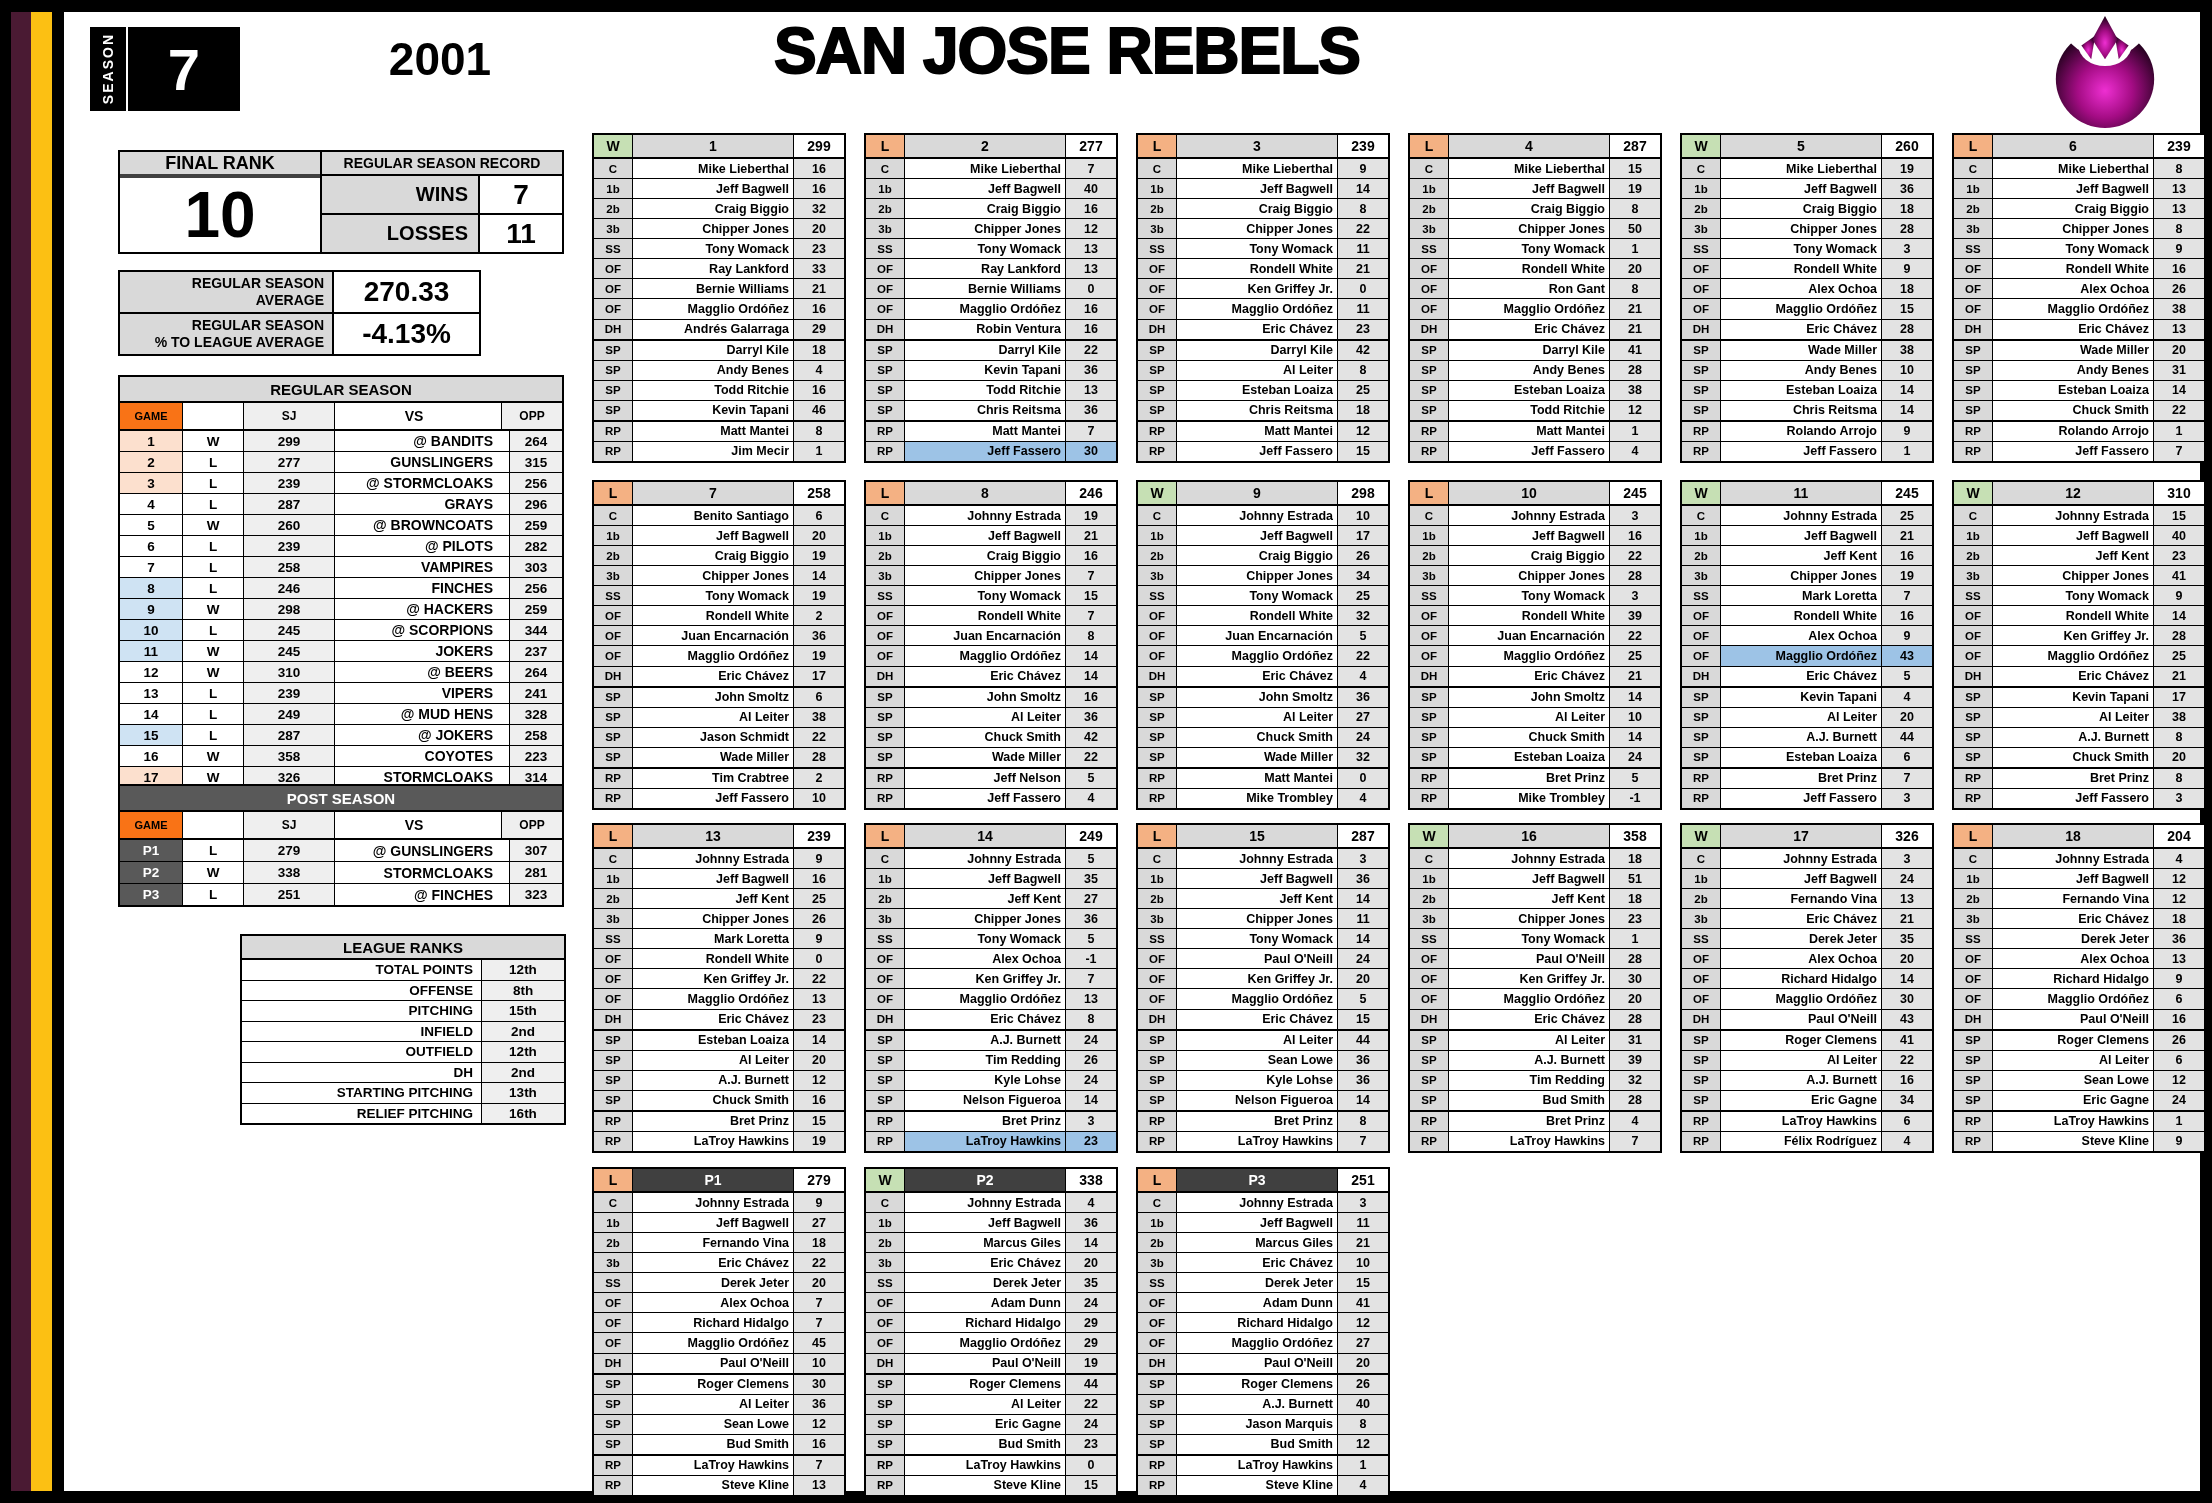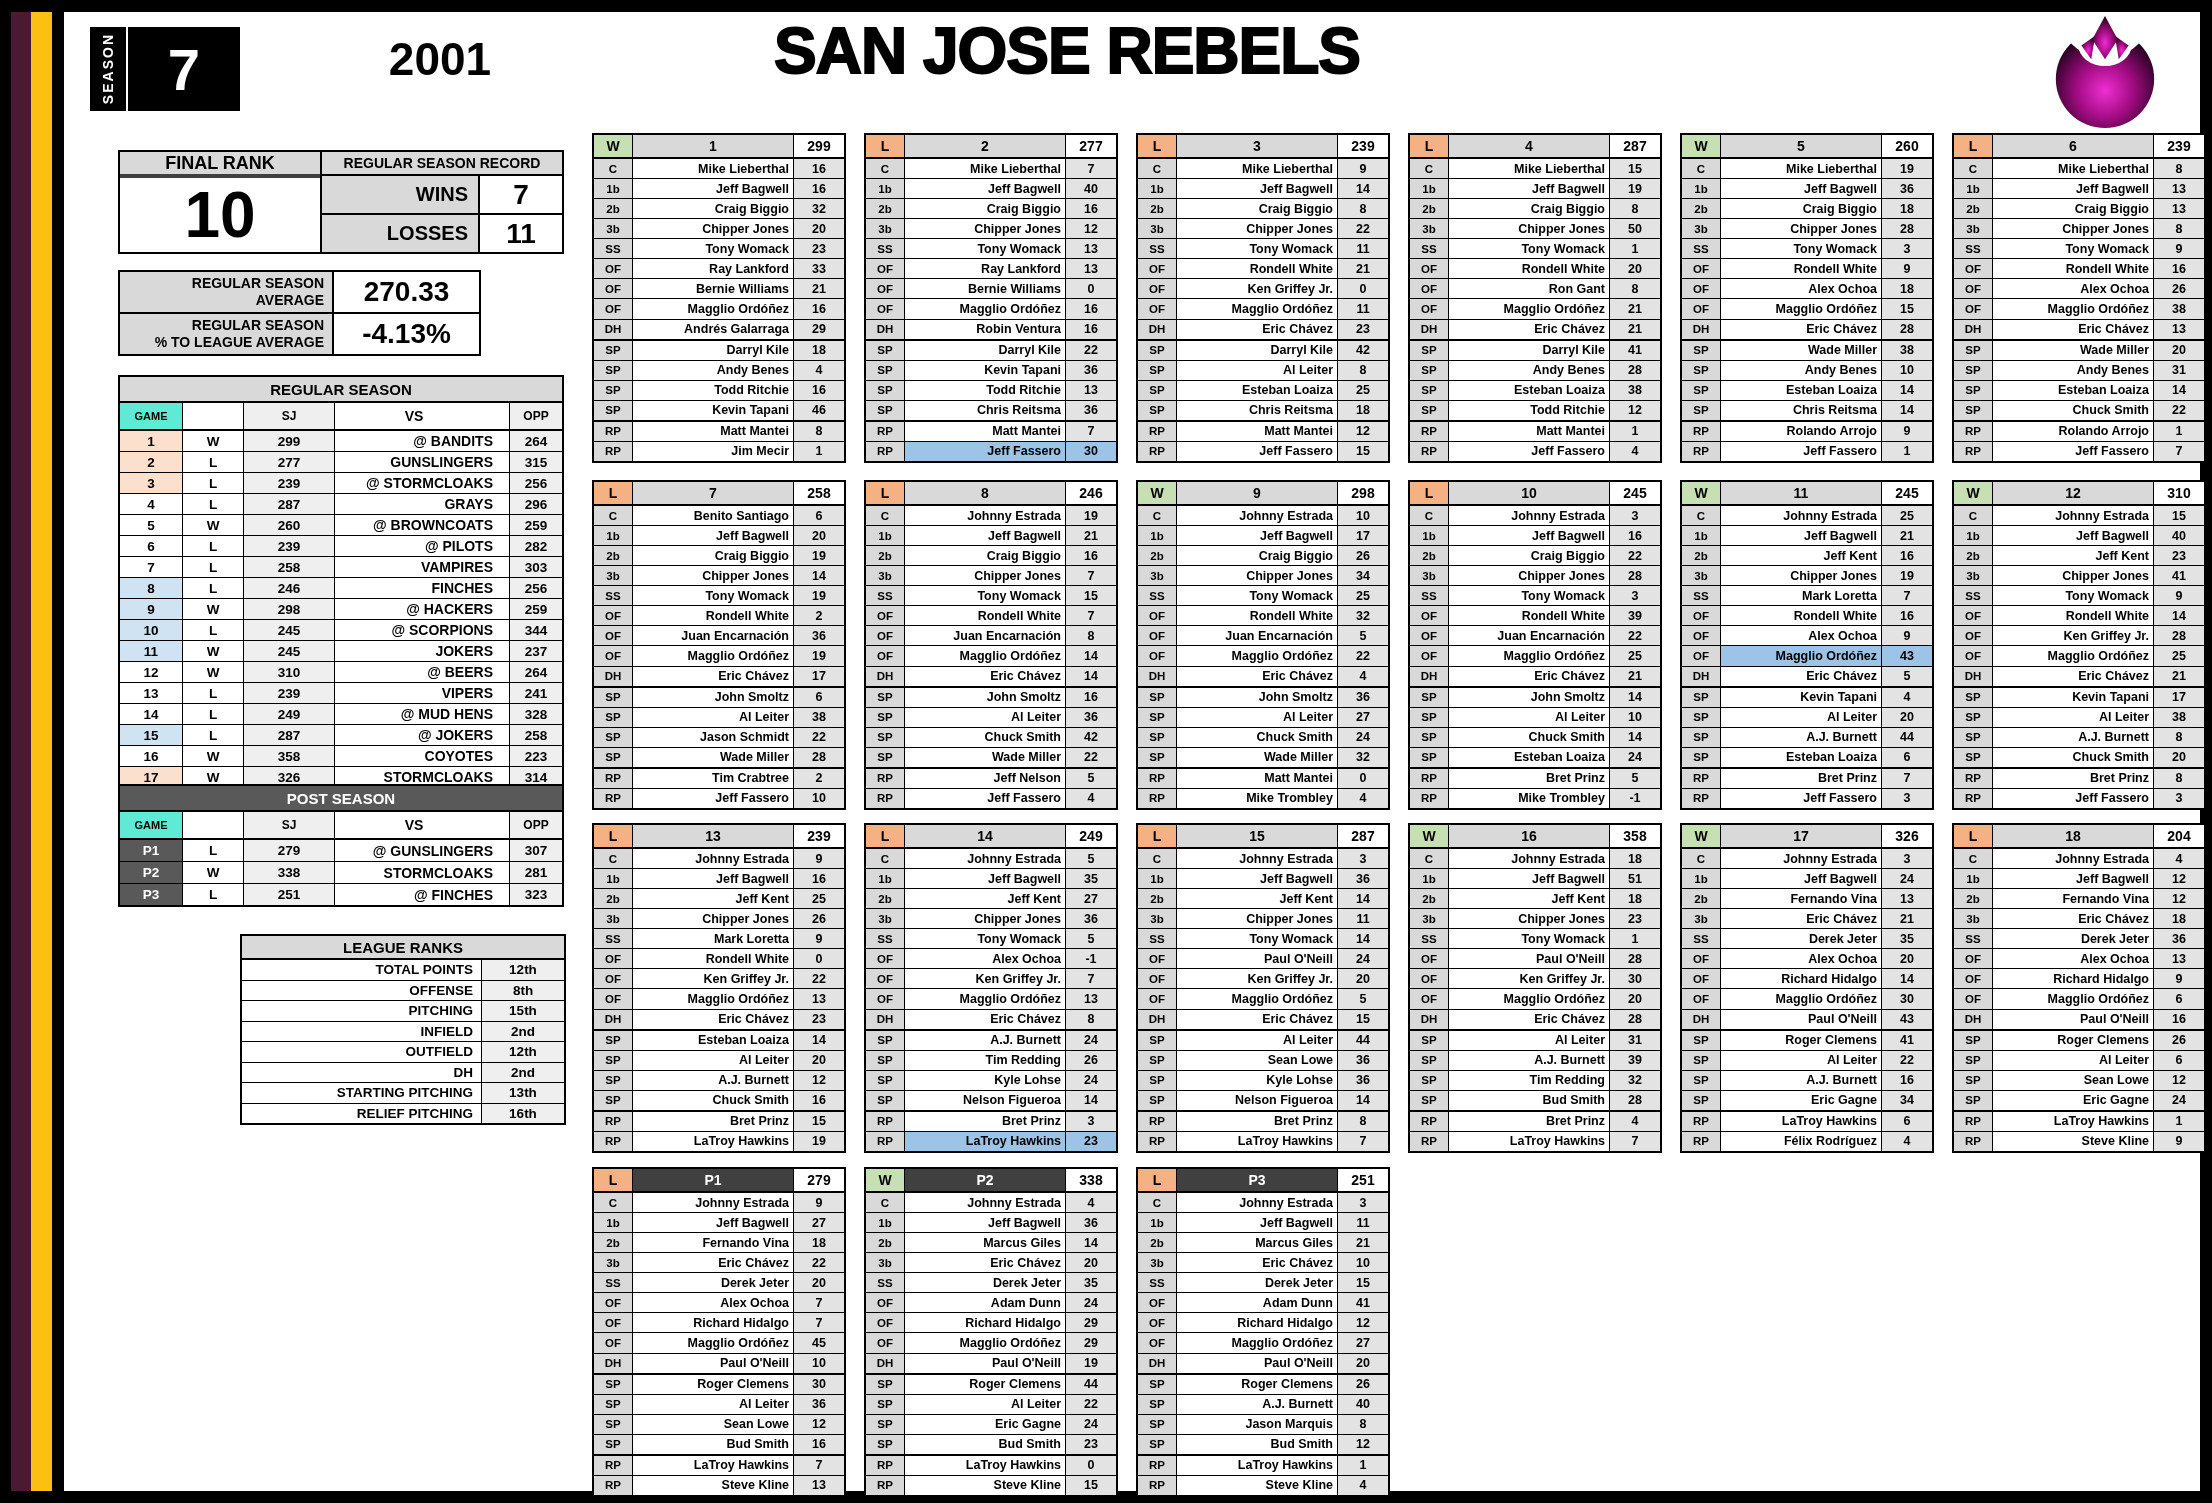--- a/index.html
+++ b/index.html
@@ -42,30 +42,30 @@
   .avg-row{height:40px;display:flex;border-bottom:2px solid #000}
   .avg-row:last-child{border-bottom:none}
   .avg-label{width:204px;background:#d9d9d9;display:flex;flex-direction:column;align-items:flex-end;
              justify-content:center;padding-right:8px;font-size:14px;line-height:17px;border-right:2px solid #000}
   .avg-val{flex:1;font-size:28px;background:#fff}
 
   
   .ls-table{display:flex;flex-direction:column;border:2px solid #000;background:#fff}
   .ls-title{height:24px;background:#d9d9d9;font-size:15px;border-bottom:2px solid #000}
   .ls-title.dark{background:#595959;color:#fff}
-  .ls-head{height:26px;display:flex;background:#5eead4;border-bottom:2px solid #000;font-size:12px}
+  .ls-head{height:26px;display:flex;background:#f97316;border-bottom:2px solid #000;font-size:12px}
   .ls-row{display:flex;height:20px;border-bottom:1px solid #000;font-size:13.5px}
   .ps .ls-row{height:21px}
   .ls-row:last-child{border-bottom:none}
   .c-game{width:62px;border-right:1px solid #000}
   .c-wl{width:60px;border-right:1px solid #000;background:#fff}
   .c-sj{width:90px;border-right:1px solid #000;background:#efefef}
   .c-vs{width:158px;border-right:1px solid #000;background:#fff;padding-right:16px;font-size:14px}
   .c-opp{flex:1;background:#efefef}
-  .ls-head .c-vs{justify-content:center;padding-right:16px}
+  .ls-head .c-vs{justify-content:center;padding-right:8px}
   .ls-head .c-game{font-size:11px}
   .hl-peach{background:#fce0ce}
   .hl-blue{background:#cfe3f3}
   .hl-dark{background:#595959;color:#fff}
 
   
   .lr-table{left:240px;top:934px;width:322px;display:flex;flex-direction:column;border:2px solid #000;background:#fff}
   .lr-title{height:22px;background:#d9d9d9;font-size:15px;border-bottom:2px solid #000}
   .lr-row{height:19.5px;display:flex;border-bottom:1px solid #000;font-size:13.5px}
   .lr-row:last-child{border-bottom:none}

